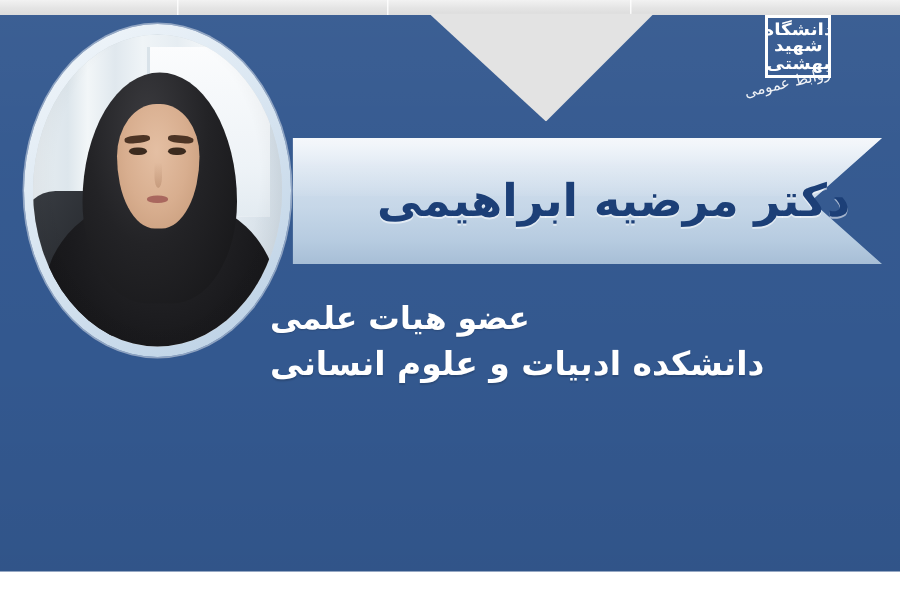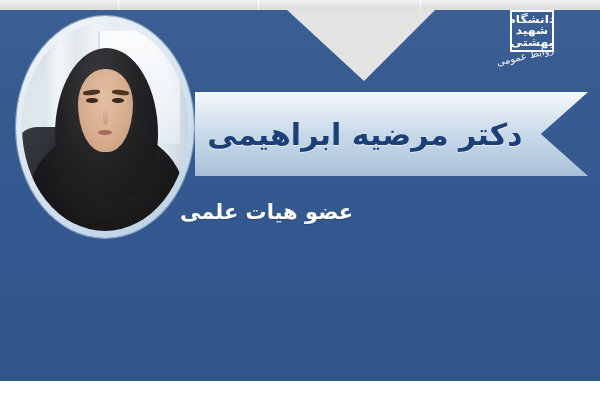--- a/index.html
+++ b/index.html
@@ -242,20 +242,21 @@
     display: flex;
     align-items: center;
     justify-content: center;
     direction: rtl;
     color: #1c3f77;
     font-size: 30px;
     font-weight: bold;
     letter-spacing: 0;
     white-space: nowrap;
     text-shadow: 0 1px 0 rgba(255,255,255,0.55);
+    padding-left: 44px;
   }
 
   
   .subtitle {
     position: absolute;
     left: 180px;
     top: 198px;
     width: 400px;
     text-align: left;
     direction: rtl;
@@ -355,20 +356,21 @@
     </div>
   </div>
 
   <div class="ribbon">
     <div class="ribbon-gloss"></div>
   </div>
   <div class="ribbon-name" style="position:absolute; left:195px; top:92px;">دکتر مرضیه ابراهیمی</div>
 
   <div class="subtitle">
     <span class="line line-1">عضو هیات علمی</span>
+    <span class="line line-2">دانشکده ادبیات و علوم انسانی</span>
   </div>
 
   <div class="logo">
     <div class="logo-box">
       <div class="logo-box-text">
         <div>دانشگاه</div>
         <div>شهید</div>
         <div>بهشتی</div>
       </div>
     </div>

